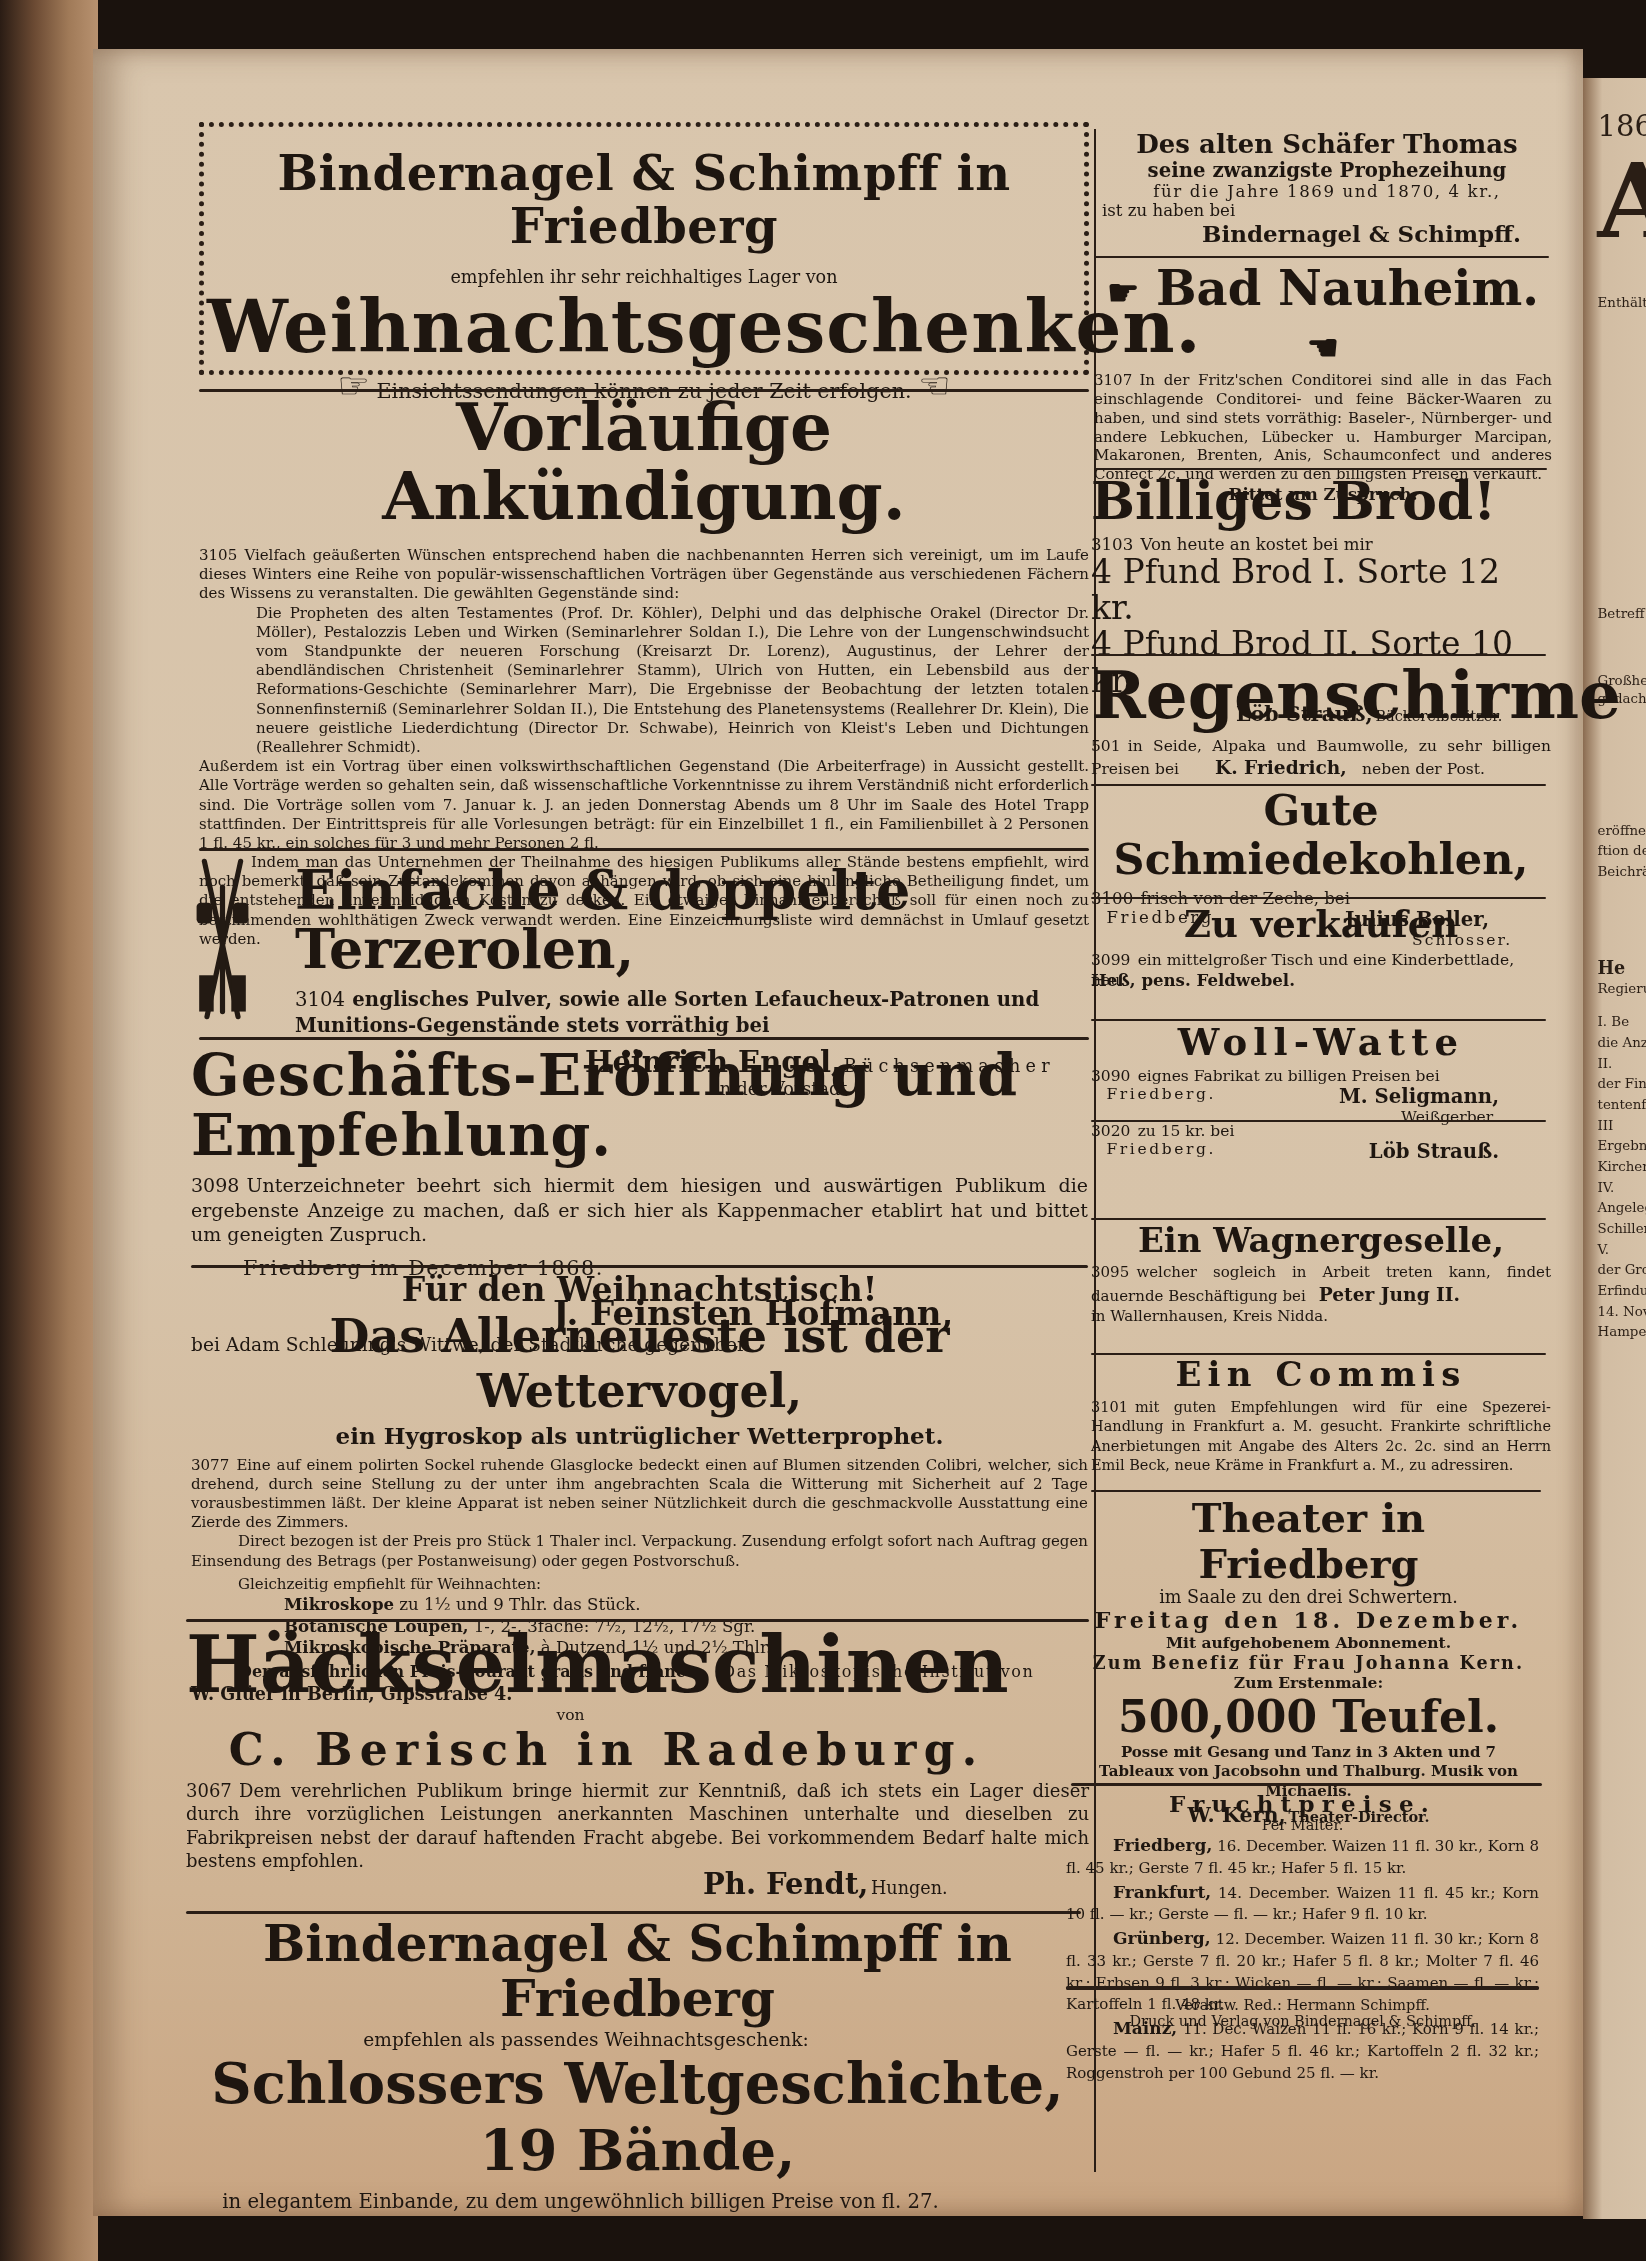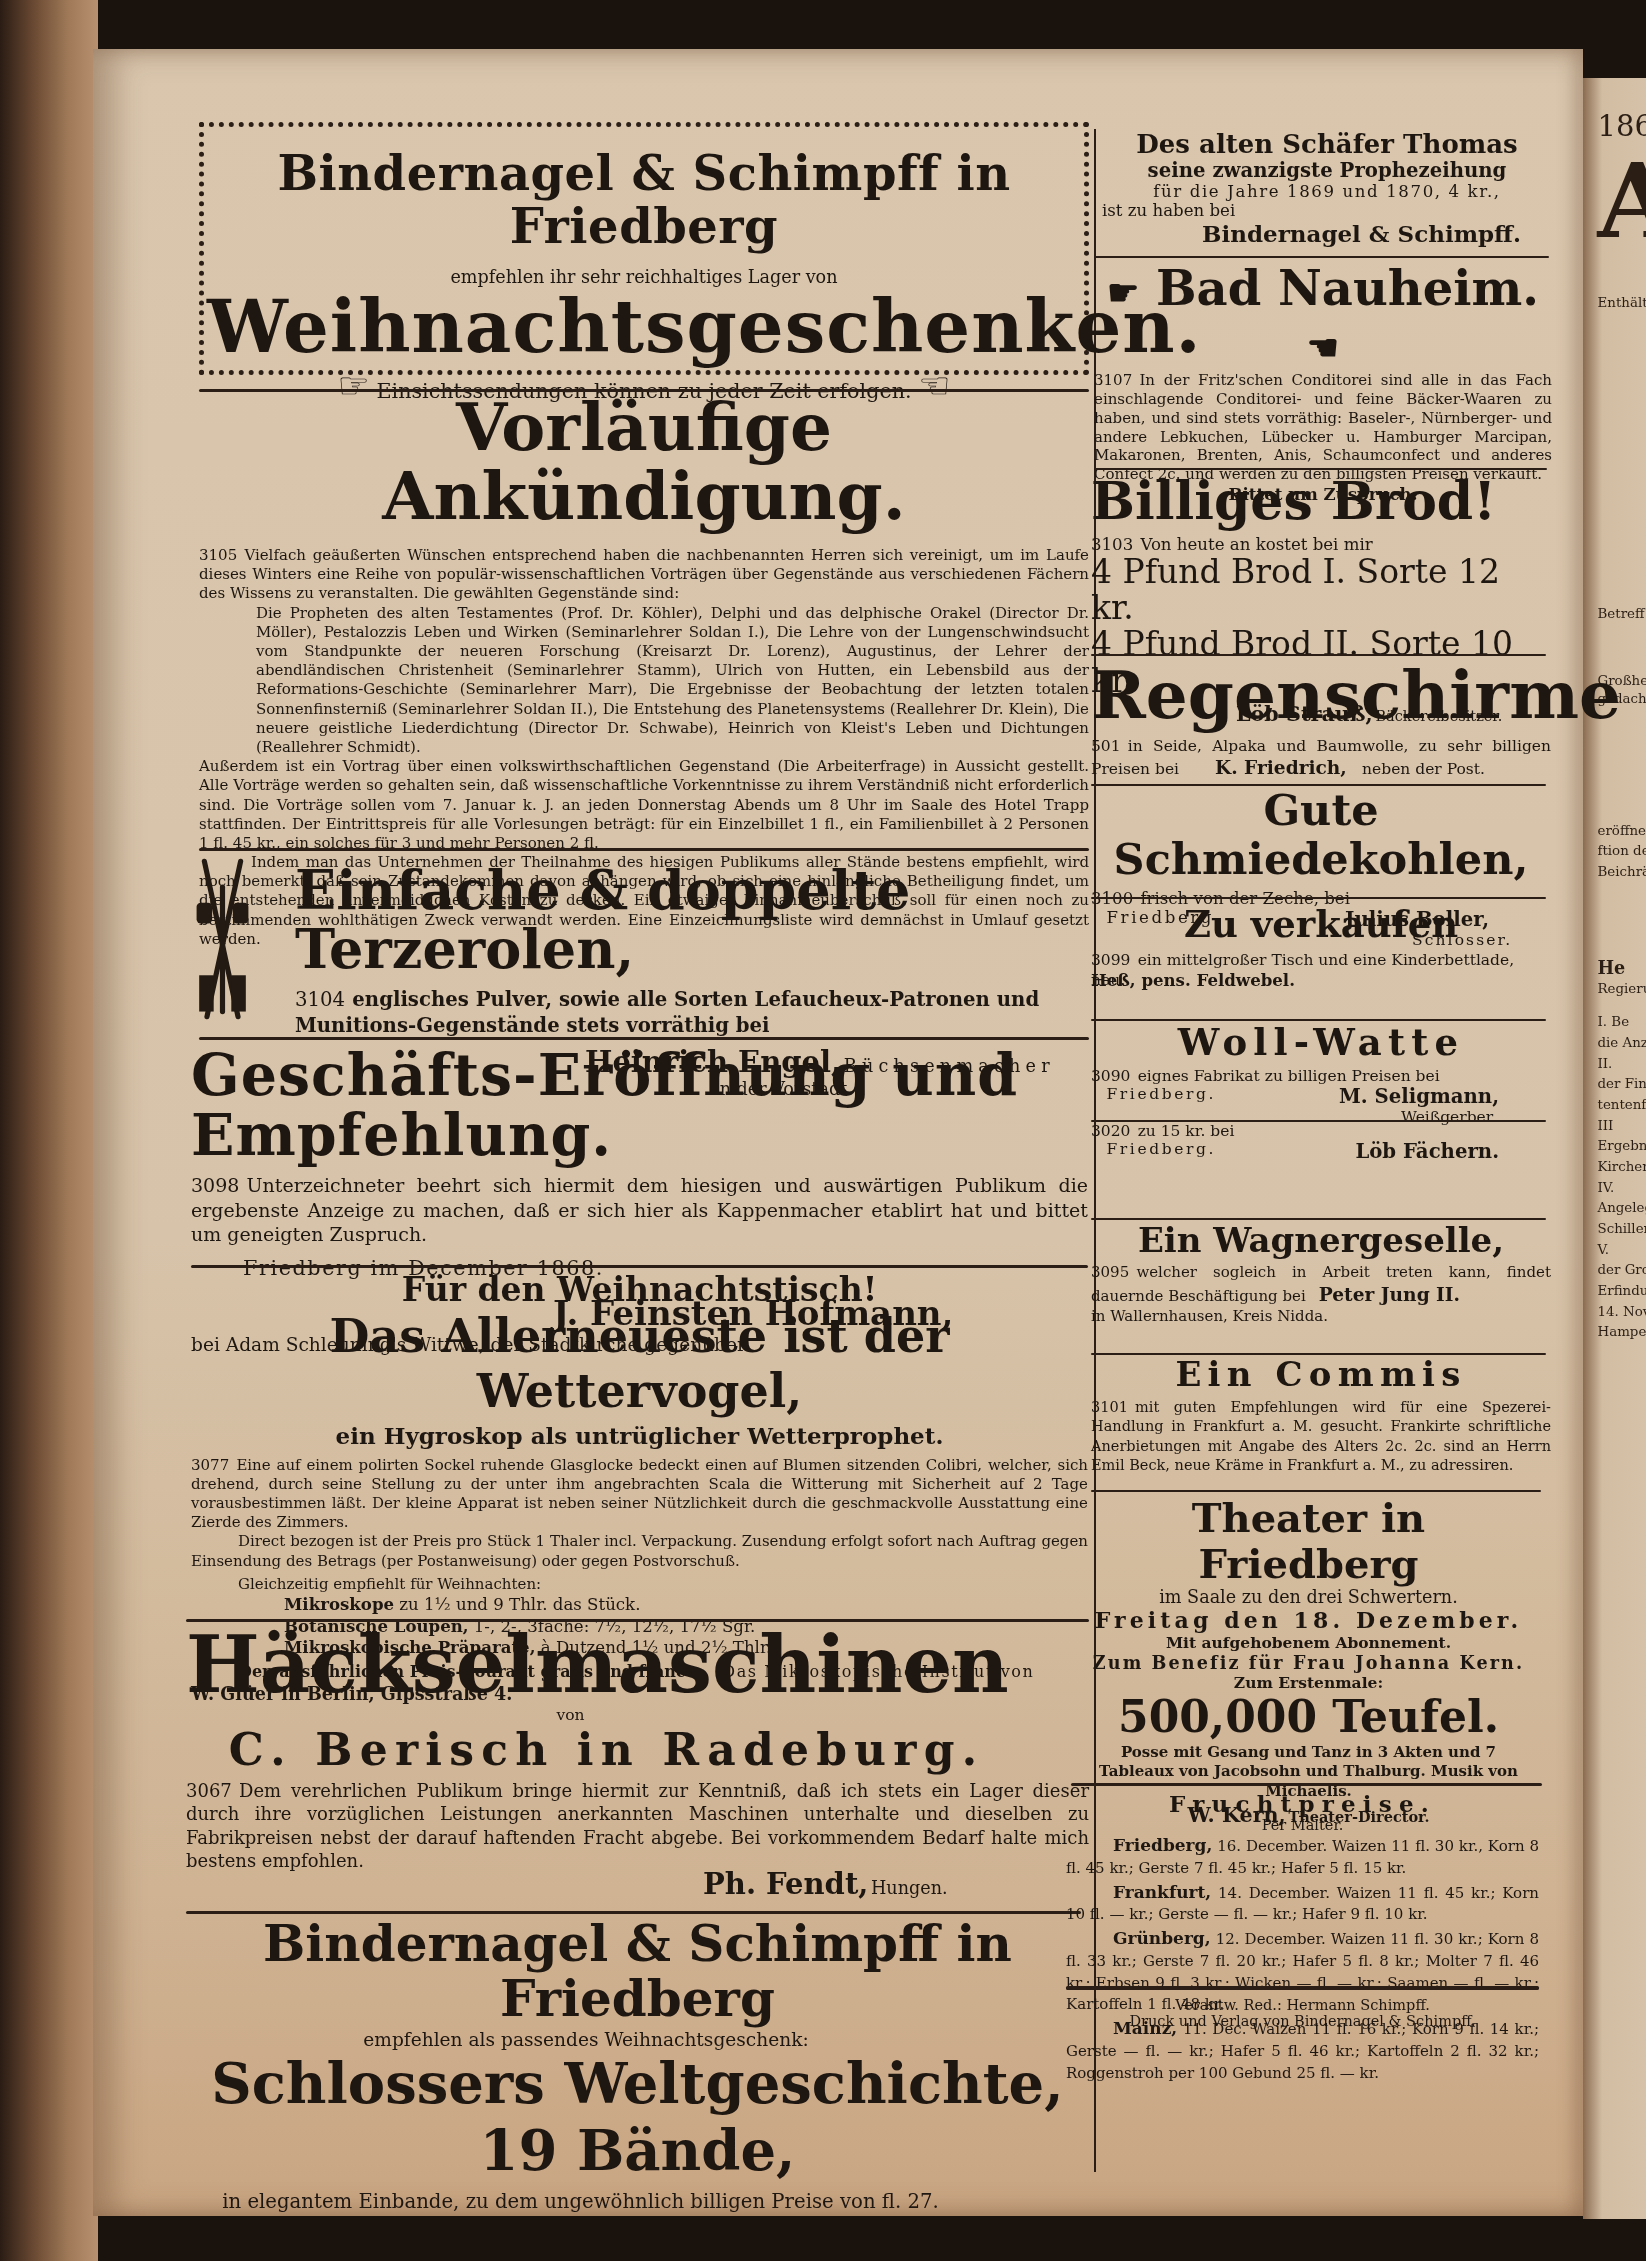--- a/index.html
+++ b/index.html
@@ -293,21 +293,21 @@
 </div>
 
 <div class="hr thin" style="left:1091px;top:1120px;width:455px"></div>
 
 <div class="blk" style="left:1091px;top:1122px;width:460px">
   <div style="font-size:15.5px">
     <span class="num">3020</span><span>zu 15 kr. bei</span>
   </div>
   <div style="font-size:15.5px;display:flex;justify-content:space-between;padding:0 52px 0 15.5px">
     <span style="letter-spacing:2.6px">Friedberg.</span>
-    <b style="font-size:19.7px">Löb Fächern.</b>
+    <b style="font-size:19.7px">Löb Strauß.</b>
   </div>
 </div>
 
 <div class="hr thin" style="left:1091px;top:1218px;width:455px"></div>
 
 <div class="blk" style="left:1091px;top:1221px;width:460px">
   <div class="center" style="font-size:34px;font-weight:bold;line-height:1.15">Ein Wagnergeselle,</div>
   <div style="font-size:15px;line-height:1.3;text-align:justify;margin-top:3.1px">
     <span class="num">3095</span><span>welcher sogleich in Arbeit treten kann, findet dauernde Beschäftigung bei</span>
     <b style="font-size:18.6px;margin-left:8.3px">Peter Jung II.</b>

